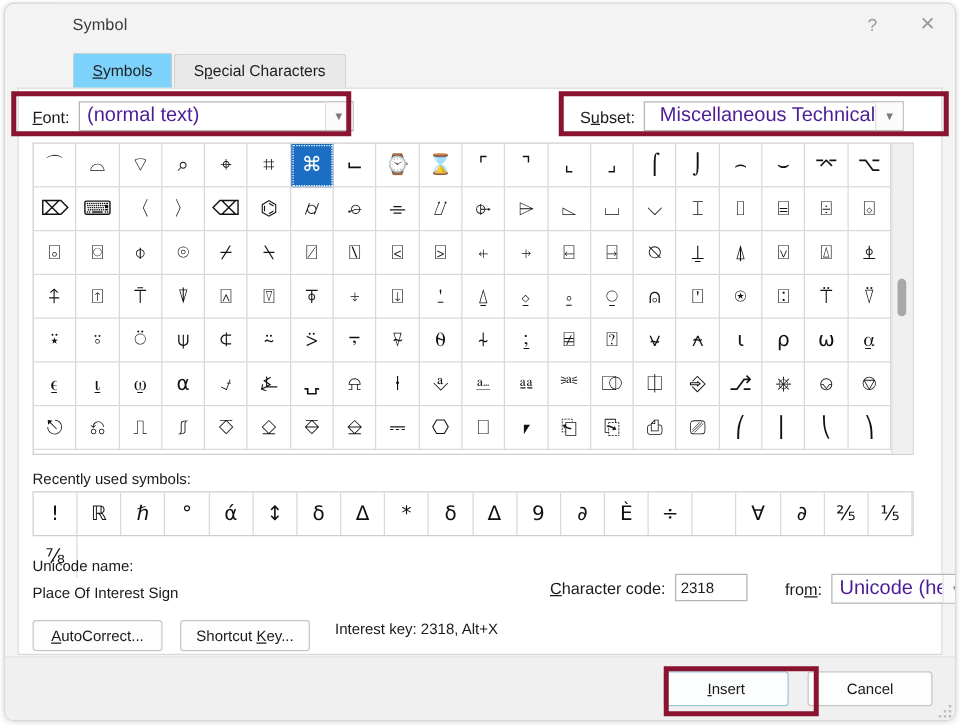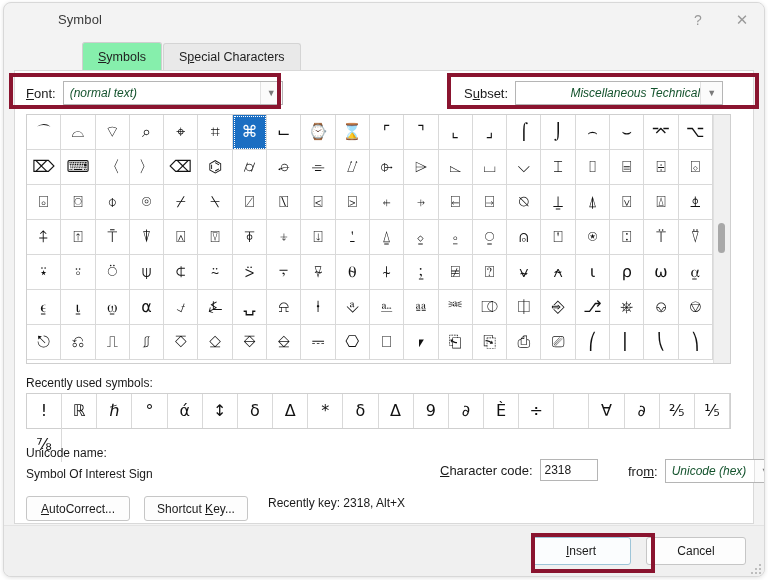--- a/index.html
+++ b/index.html
@@ -82,26 +82,25 @@
     font-size: 12.5px;
     color: #1f1f1f;
     border: 1px solid #d4d4d4;
     border-bottom: none;
     background: #e9e9e9;
     border-radius: 3px 3px 0 0;
     margin-right: 1px;
     box-sizing: border-box;
   }
   .tab.active {
-    background: #86efac;
+    background: #7dd3fc;
     border-color: #cfcfcf;
     height: 28px;
     position: relative;
     z-index: 3;
-    margin-left: 24px;
   }
   .tabpanel {
     position: absolute;
     left: 10px;
     right: 10px;
     top: 67px;
     bottom: 52px;
     background: #ffffff;
     border: 1px solid #d9d9d9;
     box-sizing: border-box;
@@ -131,26 +130,25 @@
     height: 24px;
     border: 1px solid #b5b5b5;
     background: #ffffff;
     display: flex;
     align-items: center;
     box-sizing: border-box;
     position: relative;
   }
   .combo .val {
     padding-left: 6px;
-    font-size: 12px;
-    color: #14532d;
+    font-size: 16px;
+    color: #4c1d95;
     white-space: nowrap;
     overflow: hidden;
     flex: 1;
-    font-style: italic;
   }
   .combo .arrow {
     width: 21px;
     height: 22px;
     display: flex;
     align-items: center;
     justify-content: center;
     color: #7a7a7a;
     font-size: 9px;
     border-left: 1px solid #e2e2e2;
@@ -562,21 +560,21 @@
         <div class="cell">÷</div>
         <div class="cell"> </div>
         <div class="cell">∀</div>
         <div class="cell">∂</div>
         <div class="cell">⅖</div>
         <div class="cell">⅕</div>
         <div class="cell">⅞</div>
       </div>
 
     <div class="uni-label">Unicode name:</div>
-    <div class="uni-value">Symbol Of Interest Sign</div>
+    <div class="uni-value">Place Of Interest Sign</div>
 
     <div class="charcode-group">
       <span class="field-label"><u class="acc">C</u>haracter code:</span>
       <div class="code-input">
         <span>2318</span>
       </div>
     </div>
 
     <div class="from-group">
       <span class="field-label">fro<u class="acc">m</u>:</span>
@@ -586,21 +584,21 @@
       </div>
     </div>
 
     <div class="btnrow">
       <div class="btn">
         <span><u class="acc">A</u>utoCorrect...</span>
       </div>
       <div class="btn" style="margin-left:14px;">
         <span>Shortcut <u class="acc">K</u>ey...</span>
       </div>
-      <div class="shortcut-text">Recently key: 2318, Alt+X</div>
+      <div class="shortcut-text">Interest key: 2318, Alt+X</div>
     </div>
 
   </div>
 
   <div class="footer">
     <div class="fbtn default" id="insert-btn">
       <span><u class="acc">I</u>nsert</span>
     </div>
     <div class="fbtn" id="cancel-btn">
       <span>Cancel</span>

